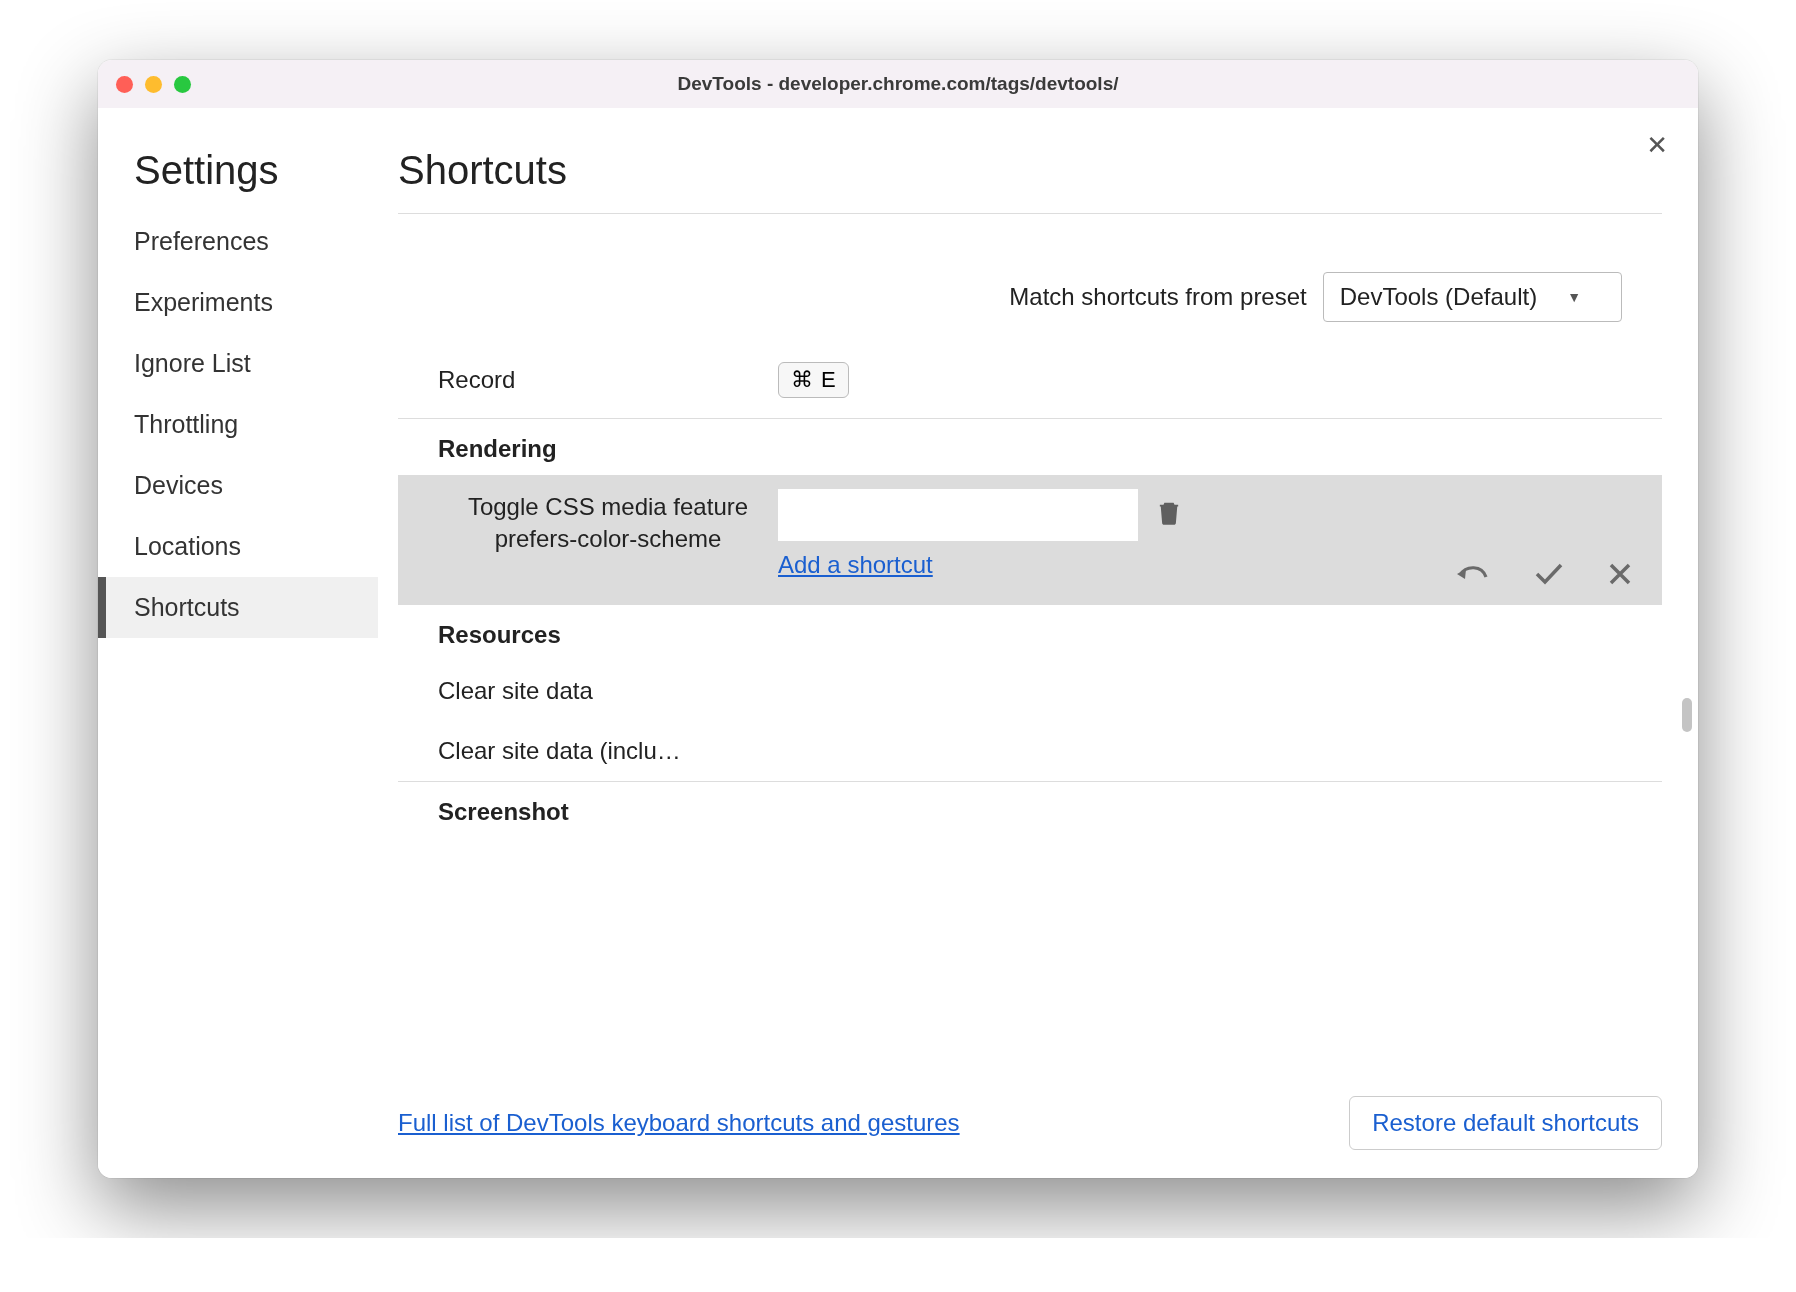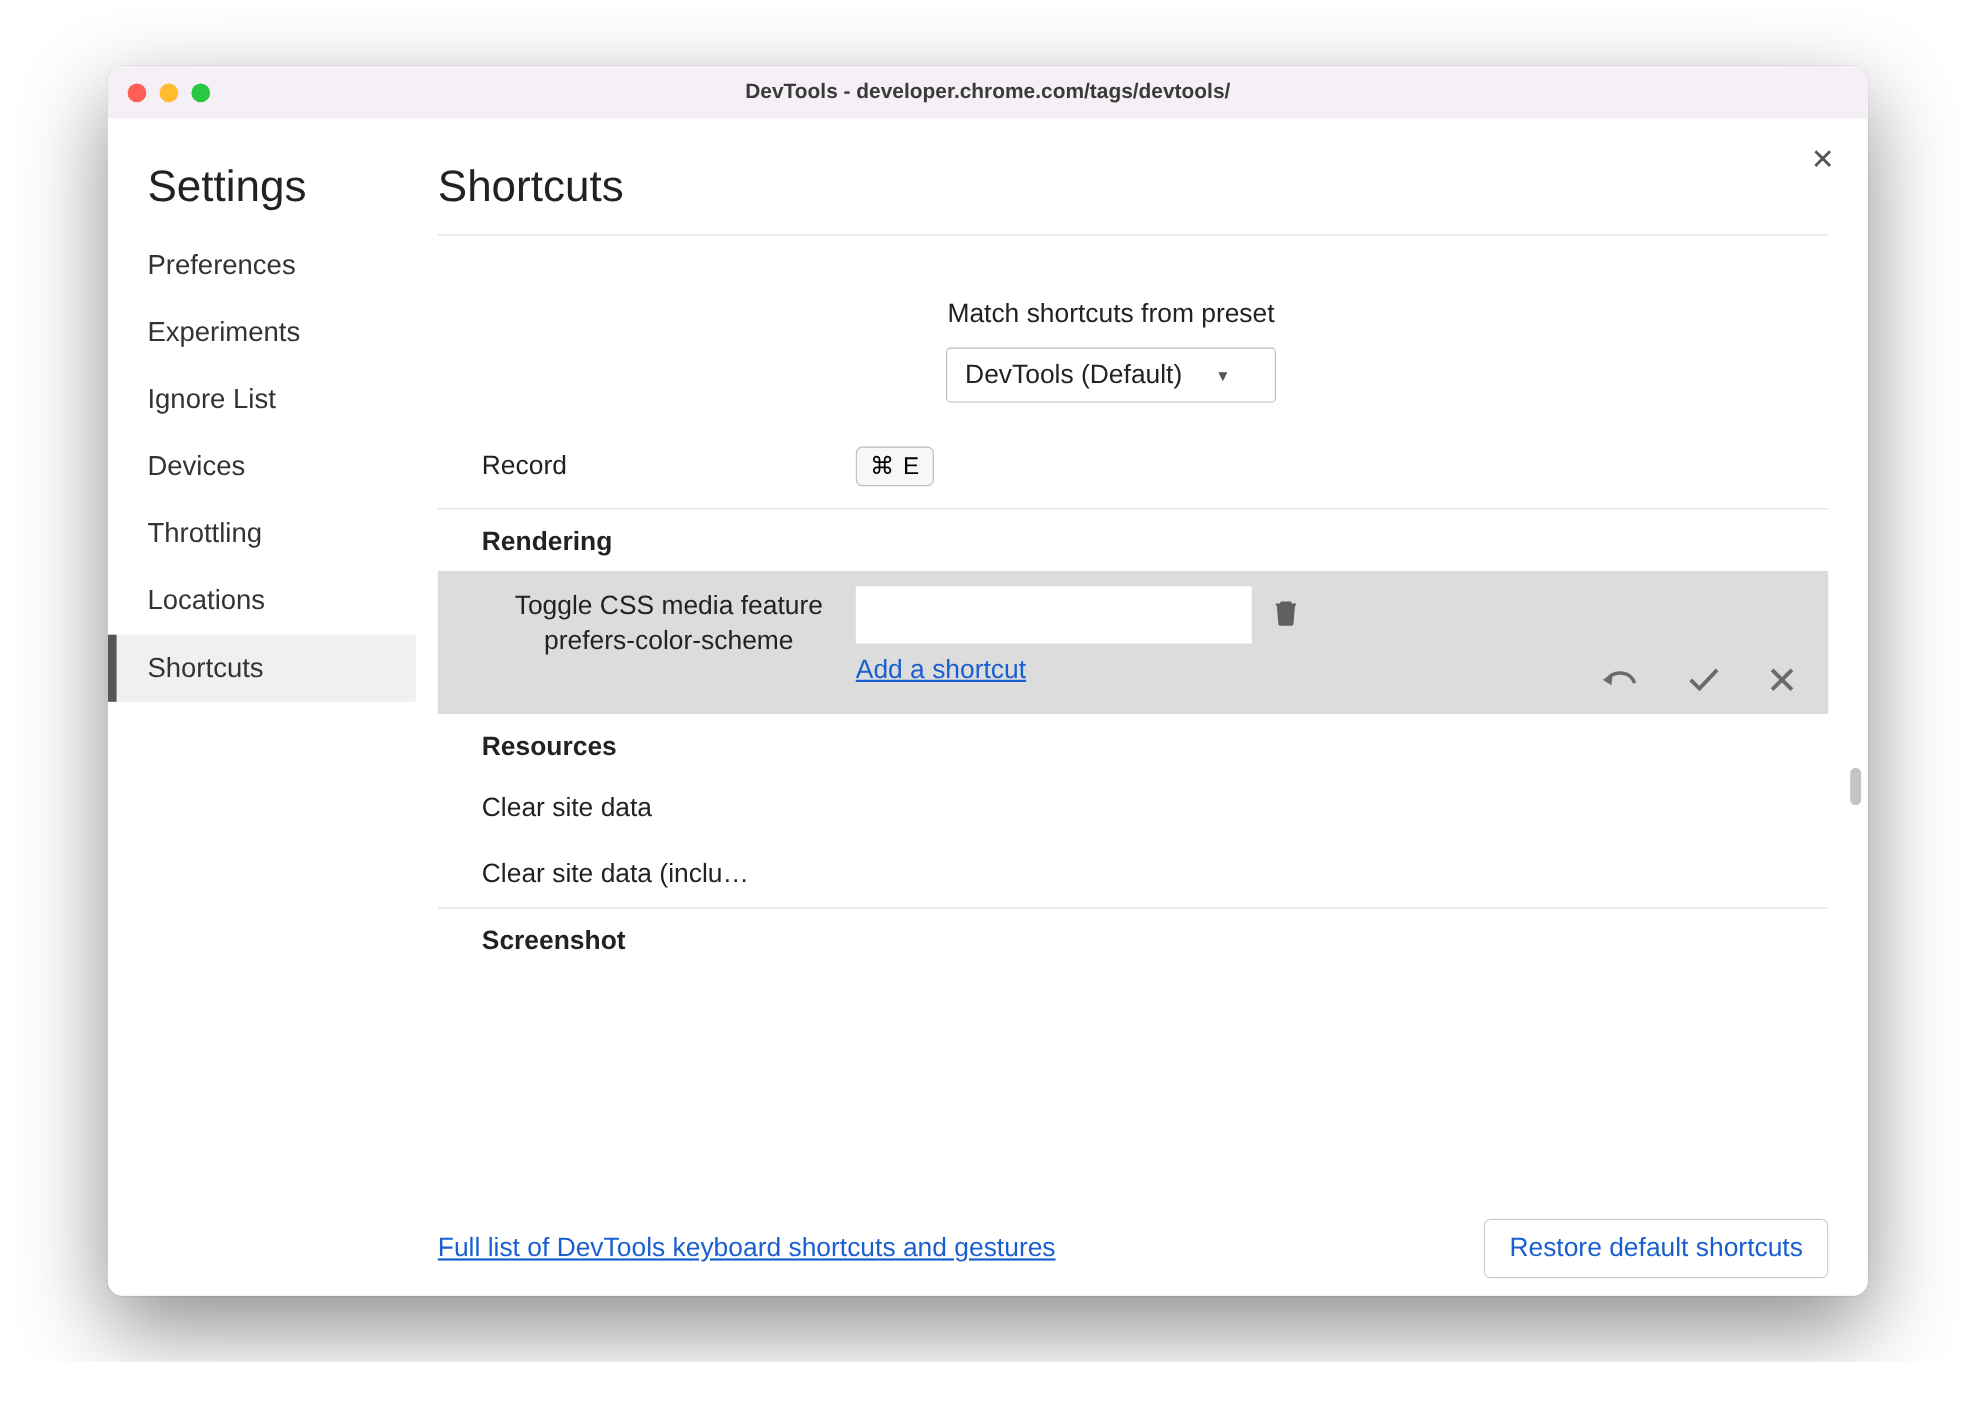--- a/index.html
+++ b/index.html
@@ -93,21 +93,20 @@
     color: #222;
     padding-bottom: 20px;
     border-bottom: 1px solid #ddd;
   }
   .preset-row {
     display: flex;
     justify-content: flex-end;
     align-items: center;
     gap: 16px;
     padding: 58px 40px 40px 0;
-    flex-direction: column;
   }
   .preset-label { font-size: 24px; color: #222; }
   .preset-select {
     border: 1px solid #bbb;
     border-radius: 4px;
     padding: 10px 40px 10px 16px;
     font-size: 24px;
     color: #222;
     background: #fff;
     position: relative;
@@ -192,21 +191,21 @@
     cursor: pointer;
   }
   .res-item {
     font-size: 24px;
     color: #222;
     padding: 16px 0 16px 40px;
   }
   .divider { border-top:1px solid #ddd; }
   .footer {
     position: absolute;
-    bottom: 16px;
+    bottom: 28px;
     left: 20px;
     right: 36px;
     display: flex;
     justify-content: space-between;
     align-items: center;
     gap: 28px;
   }
   .footer a {
     color: #1a5fd0;
     font-size: 24px;
@@ -246,22 +245,22 @@
   </div>
 
   <div class="app-body">
     <div class="close-x">✕</div>
 
     <div class="sidebar">
       <div class="settings-heading">Settings</div>
       <div class="nav-item">Preferences</div>
       <div class="nav-item">Experiments</div>
       <div class="nav-item">Ignore List</div>
+      <div class="nav-item">Throttling</div>
       <div class="nav-item">Devices</div>
-      <div class="nav-item">Throttling</div>
       <div class="nav-item">Locations</div>
       <div class="nav-item active">Shortcuts</div>
     </div>
 
     <div class="main">
       <h1>Shortcuts</h1>
 
       <div class="preset-row">
         <span class="preset-label">Match shortcuts from preset</span>
         <div class="preset-select">

